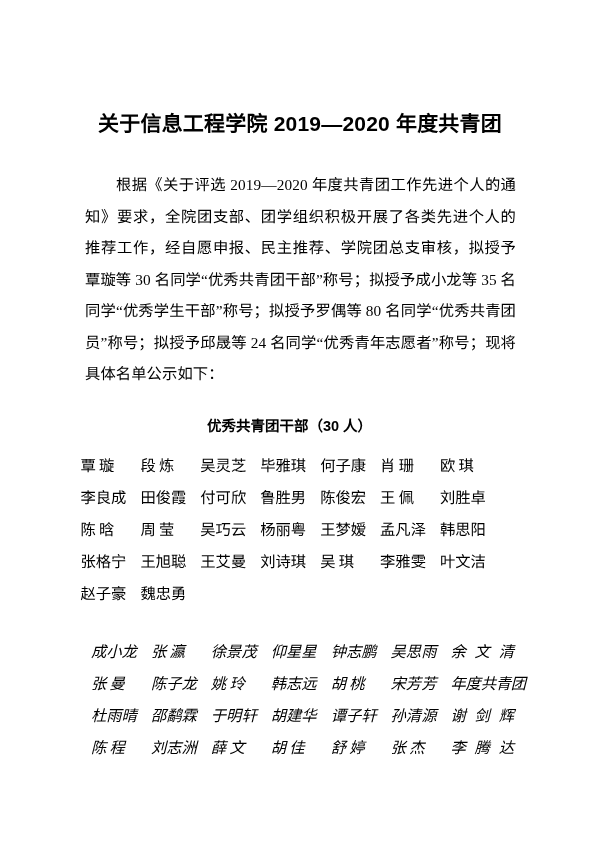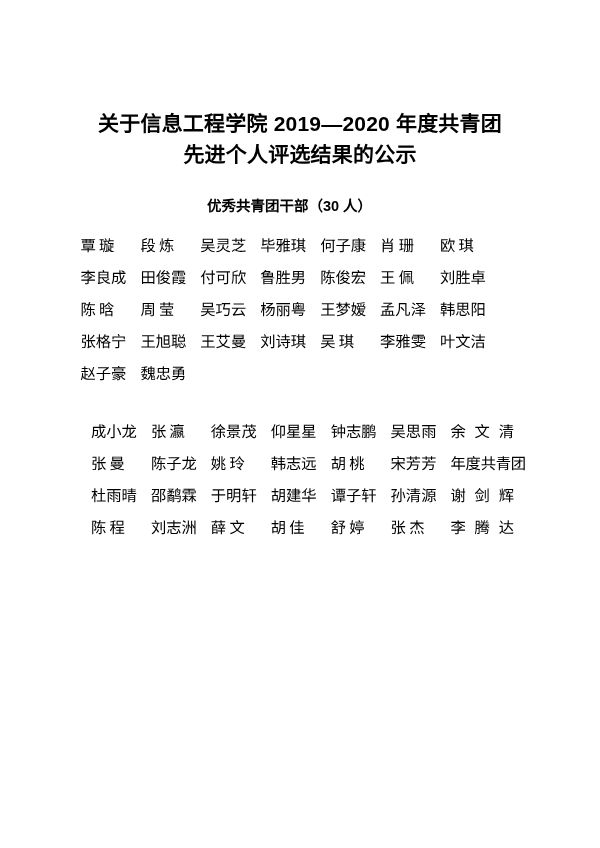--- a/index.html
+++ b/index.html
@@ -79,21 +79,21 @@
   .name-grid {
     display: grid;
     grid-template-columns: repeat(7, 1fr);
     margin: 0 auto;
     padding: 0;
     width: 418px;
     row-gap: 0px;
     column-gap: 0px;
   }
   .section-1 .name-grid { margin-top: 14px; }
-  .section-2 .name-grid { margin-top: 14px; }
+  .section-2 .name-grid { margin-top: 14px; font-style: italic; }
 
   .name-cell {
     font-size: 15.3px;
     line-height: 32px;
     height: 32px;
     text-align: justify;
     text-align-last: justify;
     white-space: nowrap;
     padding-right: 14px;
     box-sizing: border-box;
@@ -109,23 +109,23 @@
   .name-cell.len4 { padding-right: 2px; letter-spacing: -0.2px; }
   .name-cell.blank { visibility: hidden; }
 </style>
 </head>
 <body>
 
 <div class="page">
 
   <h1 class="doc-title">
     <span class="title-line">关于信息工程学院 2019—2020 年度共青团</span>
-    <span class="title-line">先进个人评选结果的公示</span>
   </h1>
 
+  <p class="body-para"><span class="indent"></span><span>根据《关于评选 2019—2020 年度共青团工作先进个人的通知》要求，全院团支部、团学组织积极开展了各类先进个人的推荐工作，经自愿申报、民主推荐、学院团总支审核，拟授予覃璇等 30 名同学“优秀共青团干部”称号；拟授予成小龙等 35 名同学“优秀学生干部”称号；拟授予罗偶等 80 名同学“优秀共青团员”称号；拟授予邱晟等 24 名同学“优秀青年志愿者”称号；现将具体名单公示如下：</span></p>
 
   <div class="section section-1">
     <div class="section-heading">优秀共青团干部（30 人）</div>
     <div class="name-grid">
         <div class="name-cell len2">
           <span>覃</span>
           <span>璇</span>
         </div>
         <div class="name-cell len2">
           <span>段</span>

